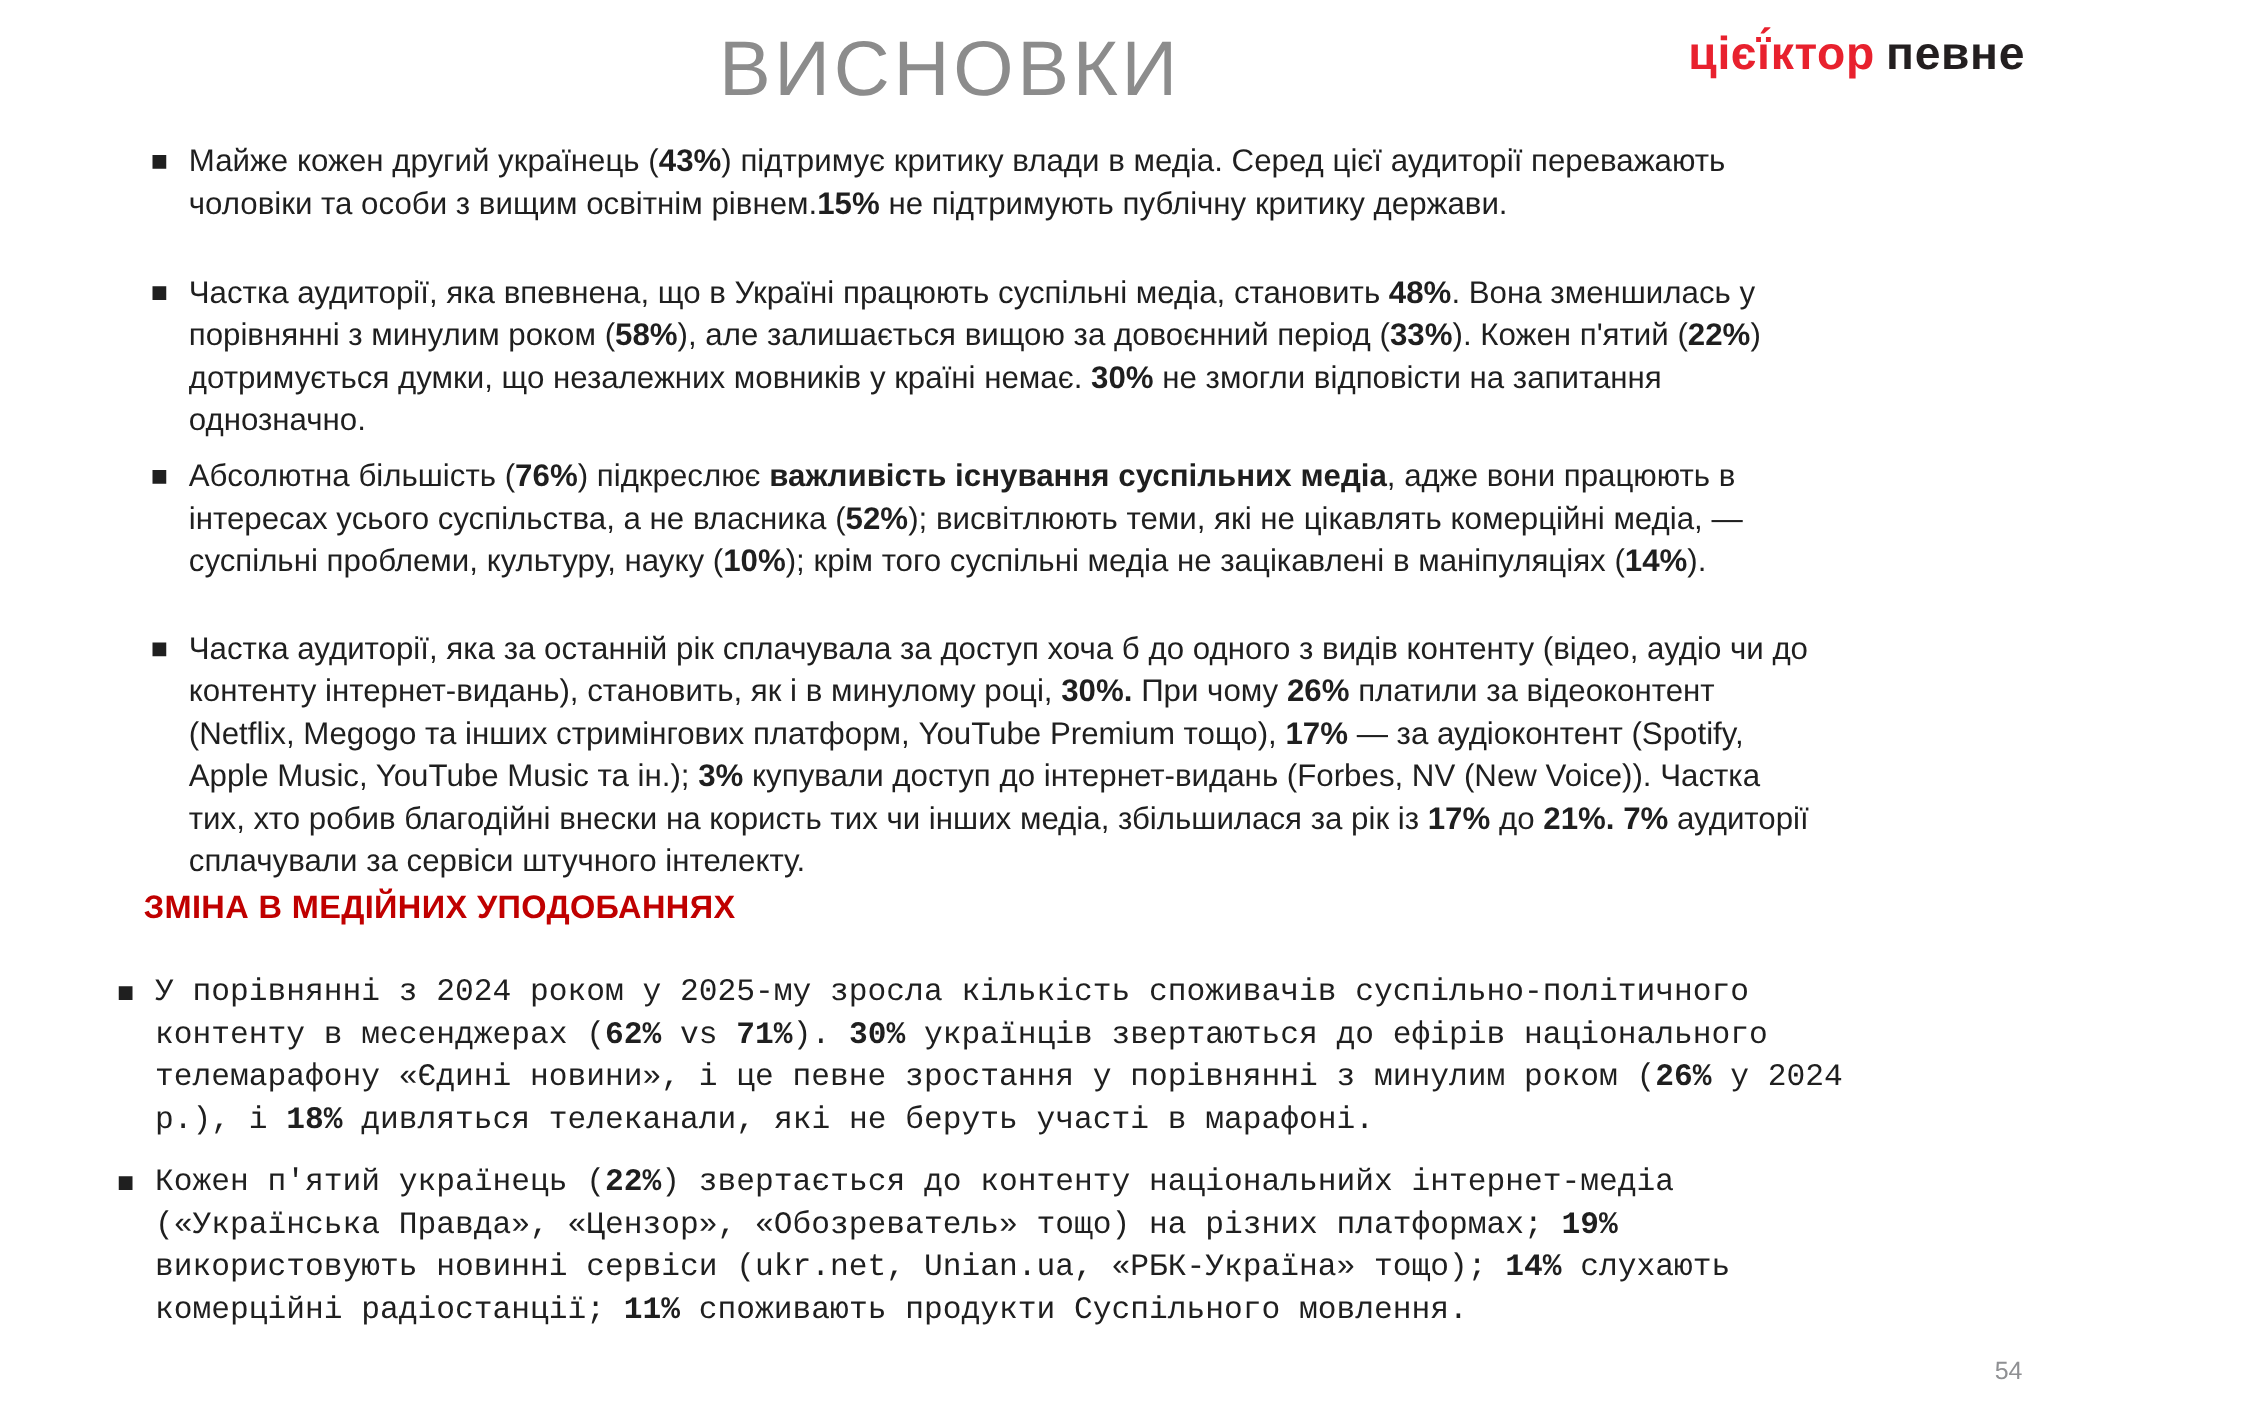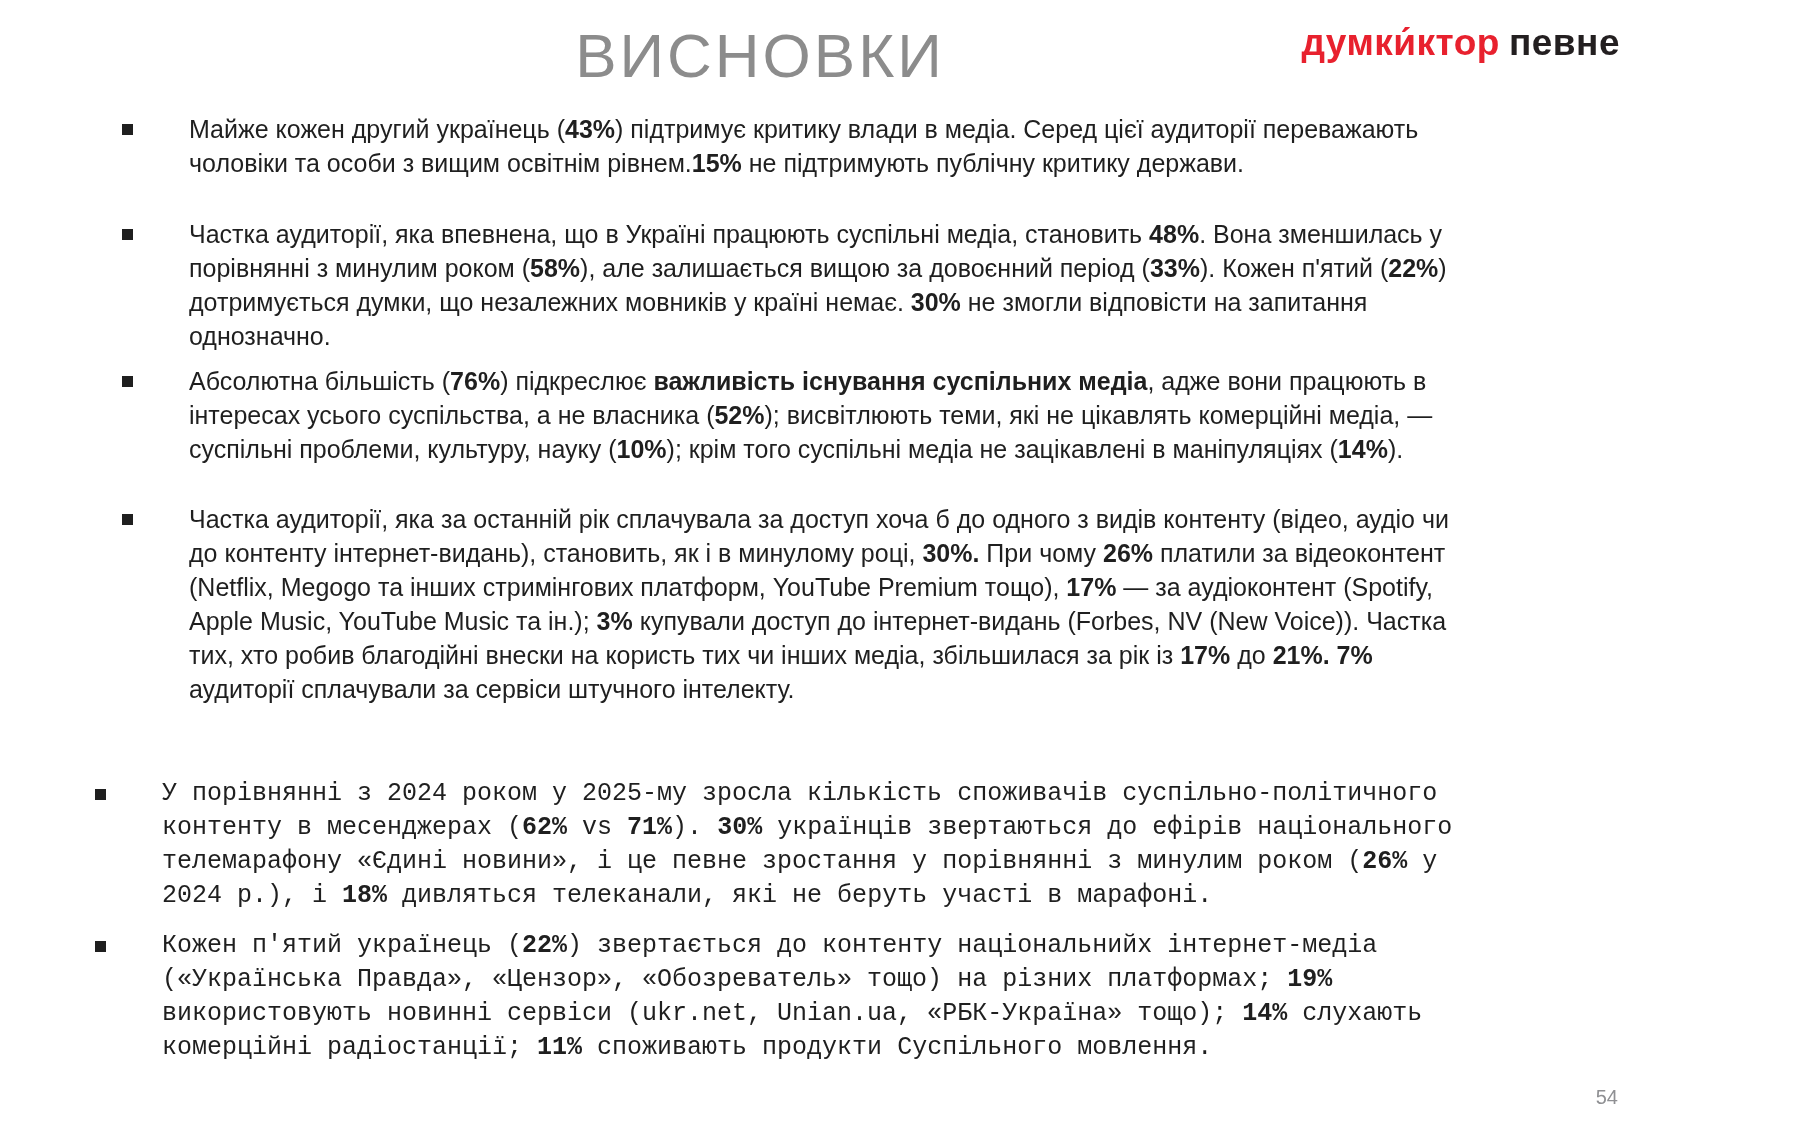--- a/index.html
+++ b/index.html
@@ -48,21 +48,20 @@
     font-size: 25px;
     line-height: 34px;
     color: var(--body-text, #1f1f1f);
   }
   .bullets-top    { top: 112px; left: 122px; width: 1335px; }
   .bullets-bottom { top: 777px; left: 95px;  width: 1390px; font-family: Liberation Mono, monospace; }
 
   ul.bullets li {
     display: flex;
     align-items: flex-start;
-    gap: 38px;
   }
   .bullets-top li:nth-child(1) { margin-bottom: 37px; }
   .bullets-top li:nth-child(2) { margin-bottom: 11px; }
   .bullets-top li:nth-child(3) { margin-bottom: 36px; }
   .bullets-bottom li:nth-child(1) { margin-bottom: 16px; }
 
   .marker {
     flex: 0 0 auto;
     width: 11px;
     height: 11px;
@@ -91,21 +90,21 @@
   }
 </style>
 </head>
 <body>
 
 <div class="slide">
 
   <h1 class="title">ВИСНОВКИ</h1>
 
   <div class="logo">
-    <span class="logo-red">думки́ктор</span><span class="logo-dark">певне</span>
+    <span class="logo-red">цієї́ктор</span><span class="logo-dark">певне</span>
   </div>
 
   <ul class="bullets bullets-top">
       <li>
         <span class="marker"></span>
         <span class="content"><span>Майже кожен другий українець (</span><span class="bold">43%</span><span>) підтримує критику влади в медіа. Серед цієї аудиторії переважають чоловіки та особи з вищим освітнім рівнем.</span><span class="bold">15%</span><span> не підтримують публічну критику держави.</span></span>
       </li>
       <li>
         <span class="marker"></span>
         <span class="content"><span>Частка аудиторії, яка впевнена, що в Україні працюють суспільні медіа, становить </span><span class="bold">48%</span><span>. Вона зменшилась у порівнянні з минулим роком (</span><span class="bold">58%</span><span>), але залишається вищою за довоєнний період (</span><span class="bold">33%</span><span>). Кожен п'ятий (</span><span class="bold">22%</span><span>) дотримується думки, що незалежних мовників у країні немає. </span><span class="bold">30%</span><span> не змогли відповісти на запитання однозначно.</span></span>
@@ -113,20 +112,21 @@
       <li>
         <span class="marker"></span>
         <span class="content"><span>Абсолютна більшість (</span><span class="bold">76%</span><span>) підкреслює </span><span class="bold">важливість існування суспільних медіа</span><span>, адже вони працюють в інтересах усього суспільства, а не власника (</span><span class="bold">52%</span><span>); висвітлюють теми, які не цікавлять комерційні медіа, — суспільні проблеми, культуру, науку (</span><span class="bold">10%</span><span>); крім того суспільні медіа не зацікавлені в маніпуляціях (</span><span class="bold">14%</span><span>).</span></span>
       </li>
       <li>
         <span class="marker"></span>
         <span class="content"><span>Частка аудиторії, яка за останній рік сплачувала за доступ хоча б до одного з видів контенту (відео, аудіо чи до контенту інтернет-видань), становить, як і в минулому році, </span><span class="bold">30%.</span><span> При чому </span><span class="bold">26%</span><span> платили за відеоконтент (Netflix, Megogo та інших стримінгових платформ, YouTube Premium тощо), </span><span class="bold">17%</span><span> — за аудіоконтент (Spotify, Apple Music, YouTube Music та ін.); </span><span class="bold">3%</span><span> купували доступ до інтернет-видань (Forbes, NV (New Voice)). Частка тих, хто робив благодійні внески на користь тих чи інших медіа, збільшилася за рік із </span><span class="bold">17%</span><span> до </span><span class="bold">21%.</span><span> </span><span class="bold">7%</span><span> аудиторії сплачували за сервіси штучного інтелекту.</span></span>
       </li>
     </ul>
 
+  <h2 class="section-heading">ЗМІНА В МЕДІЙНИХ УПОДОБАННЯХ</h2>
 
   <ul class="bullets bullets-bottom">
       <li>
         <span class="marker"></span>
         <span class="content"><span>У порівнянні з 2024 роком у 2025-му зросла кількість споживачів суспільно-політичного контенту в месенджерах (</span><span class="bold">62%</span><span> vs </span><span class="bold">71%</span><span>). </span><span class="bold">30%</span><span> українців звертаються до ефірів національного телемарафону «Єдині новини», і це певне зростання у порівнянні з минулим роком (</span><span class="bold">26%</span><span> у 2024 р.), і </span><span class="bold">18%</span><span> дивляться телеканали, які не беруть участі в марафоні.</span></span>
       </li>
       <li>
         <span class="marker"></span>
         <span class="content"><span>Кожен п'ятий українець (</span><span class="bold">22%</span><span>) звертається до контенту національнийх інтернет-медіа («Українська Правда», «Цензор», «Обозреватель» тощо) на різних платформах; </span><span class="bold">19%</span><span> використовують новинні сервіси (ukr.net, Unian.ua, «РБК-Україна» тощо); </span><span class="bold">14%</span><span> слухають комерційні радіостанції; </span><span class="bold">11%</span><span> споживають продукти Суспільного мовлення.</span></span>
       </li>

